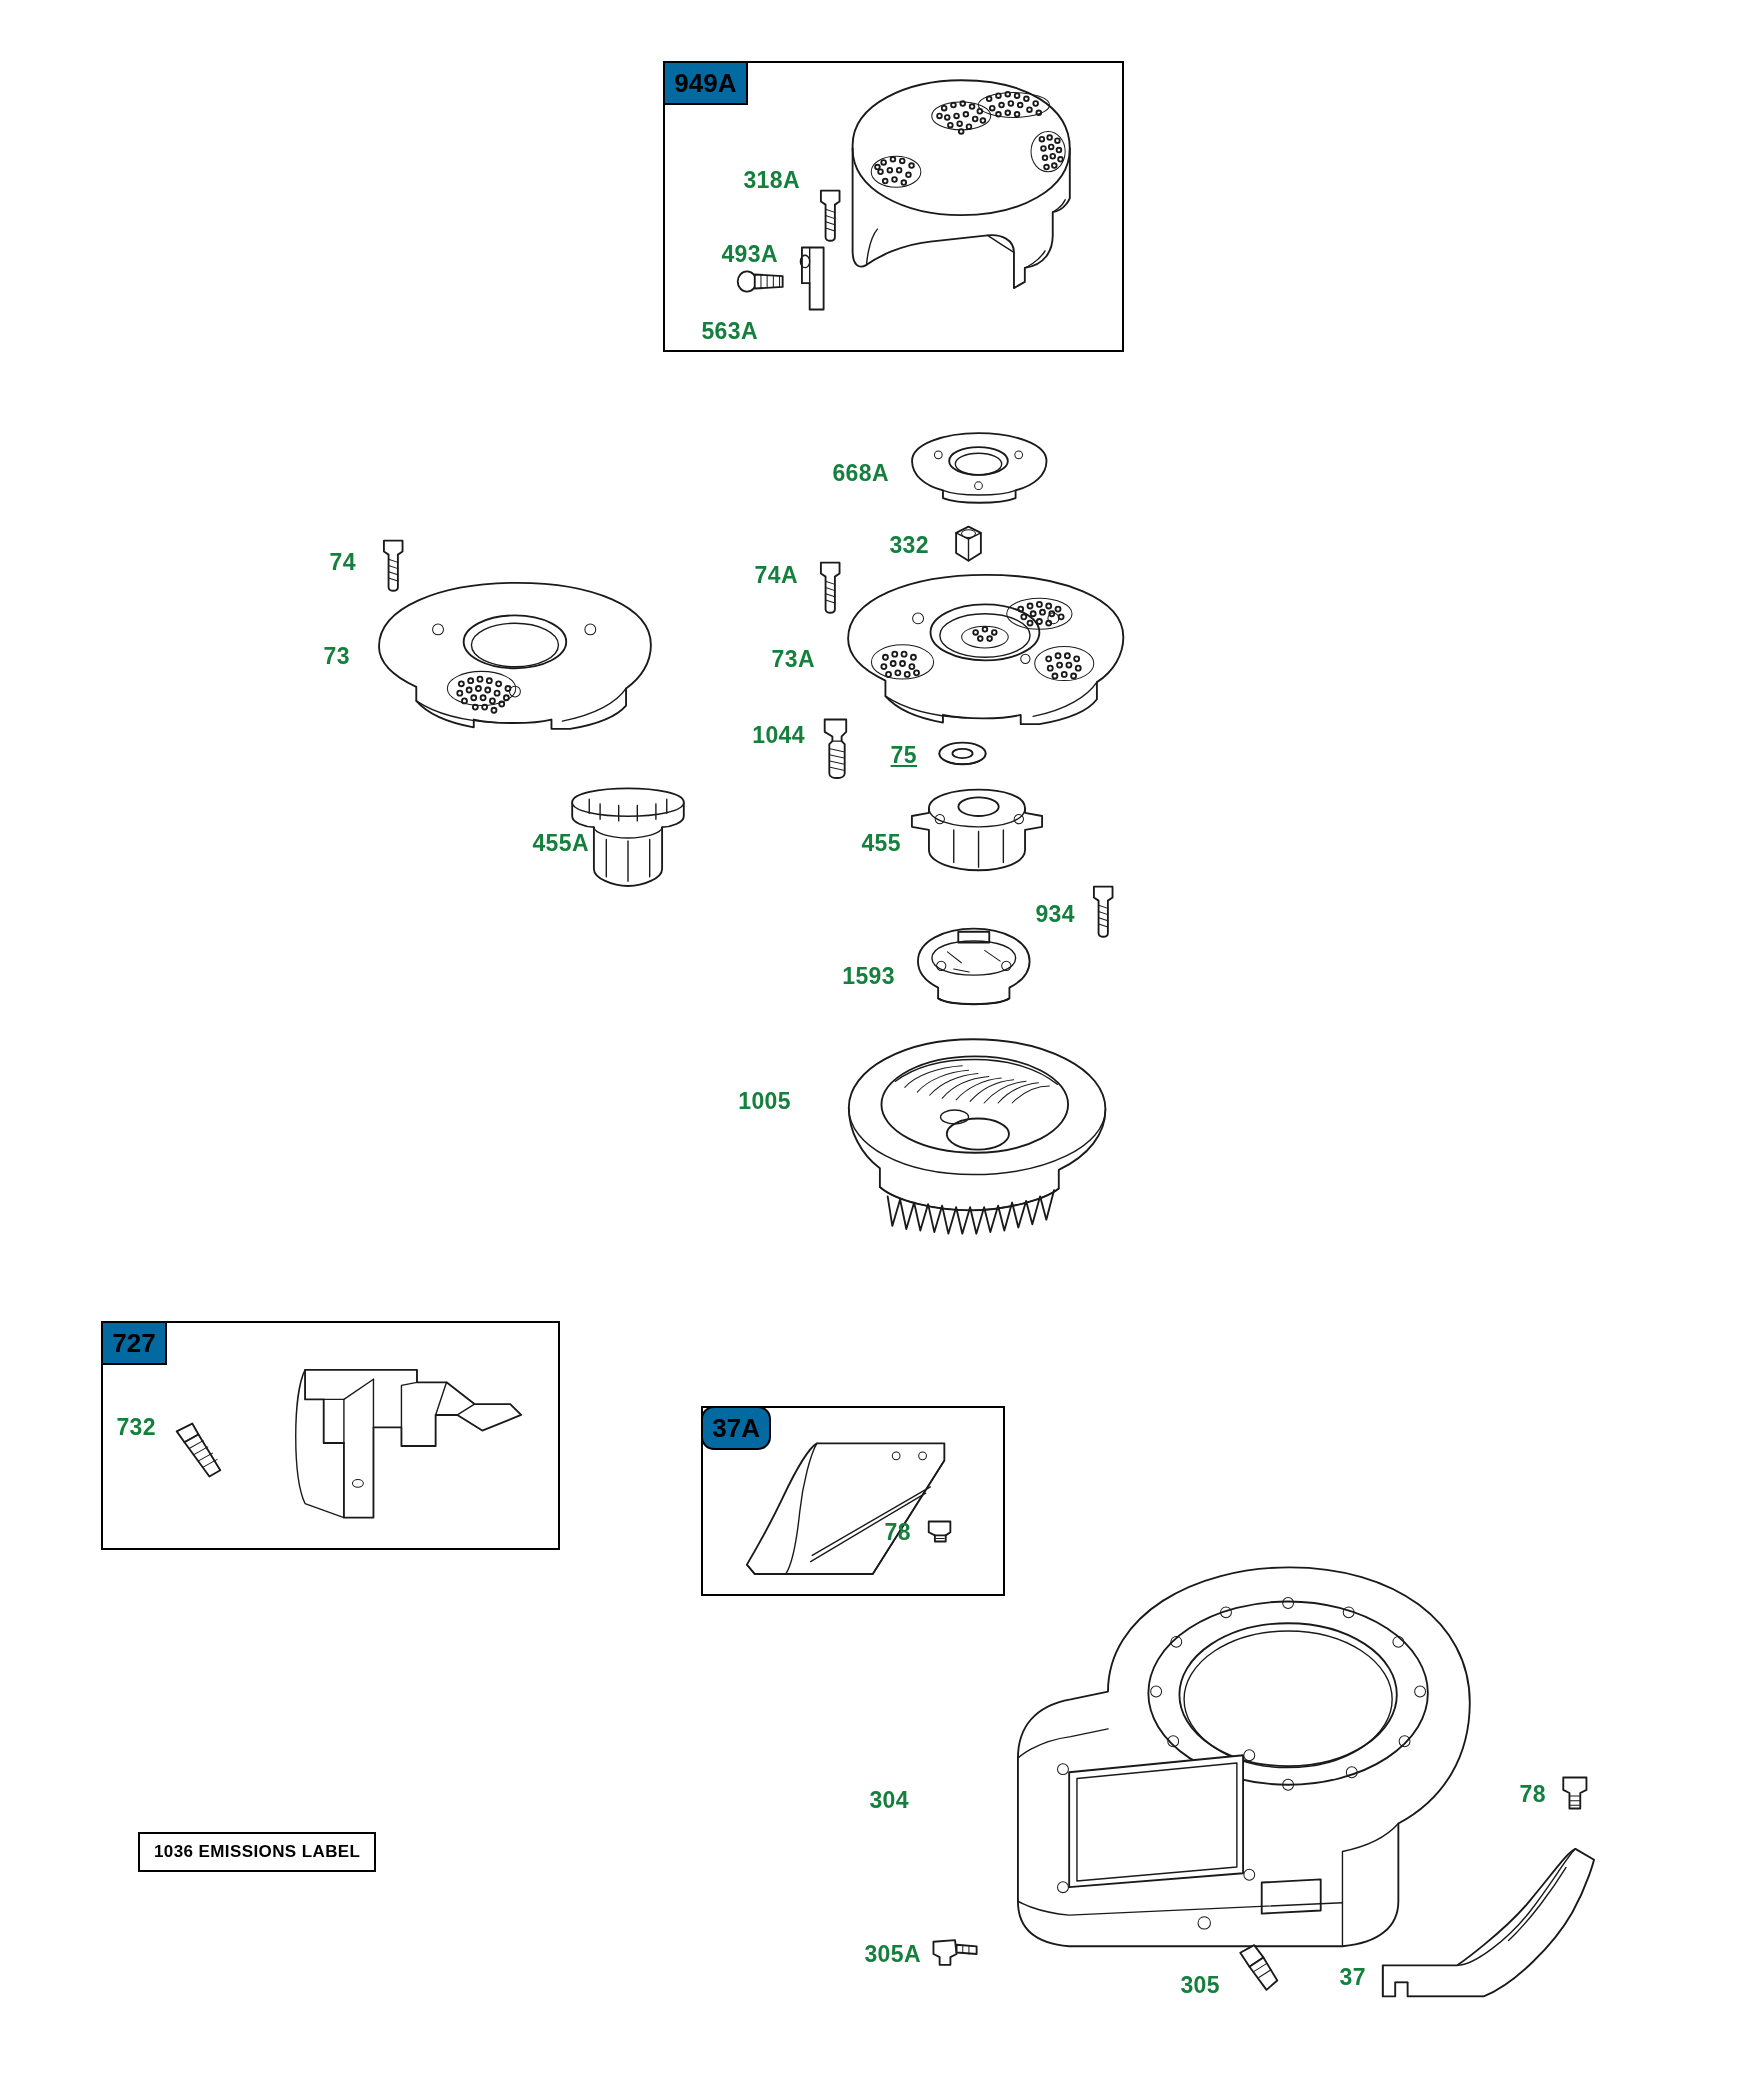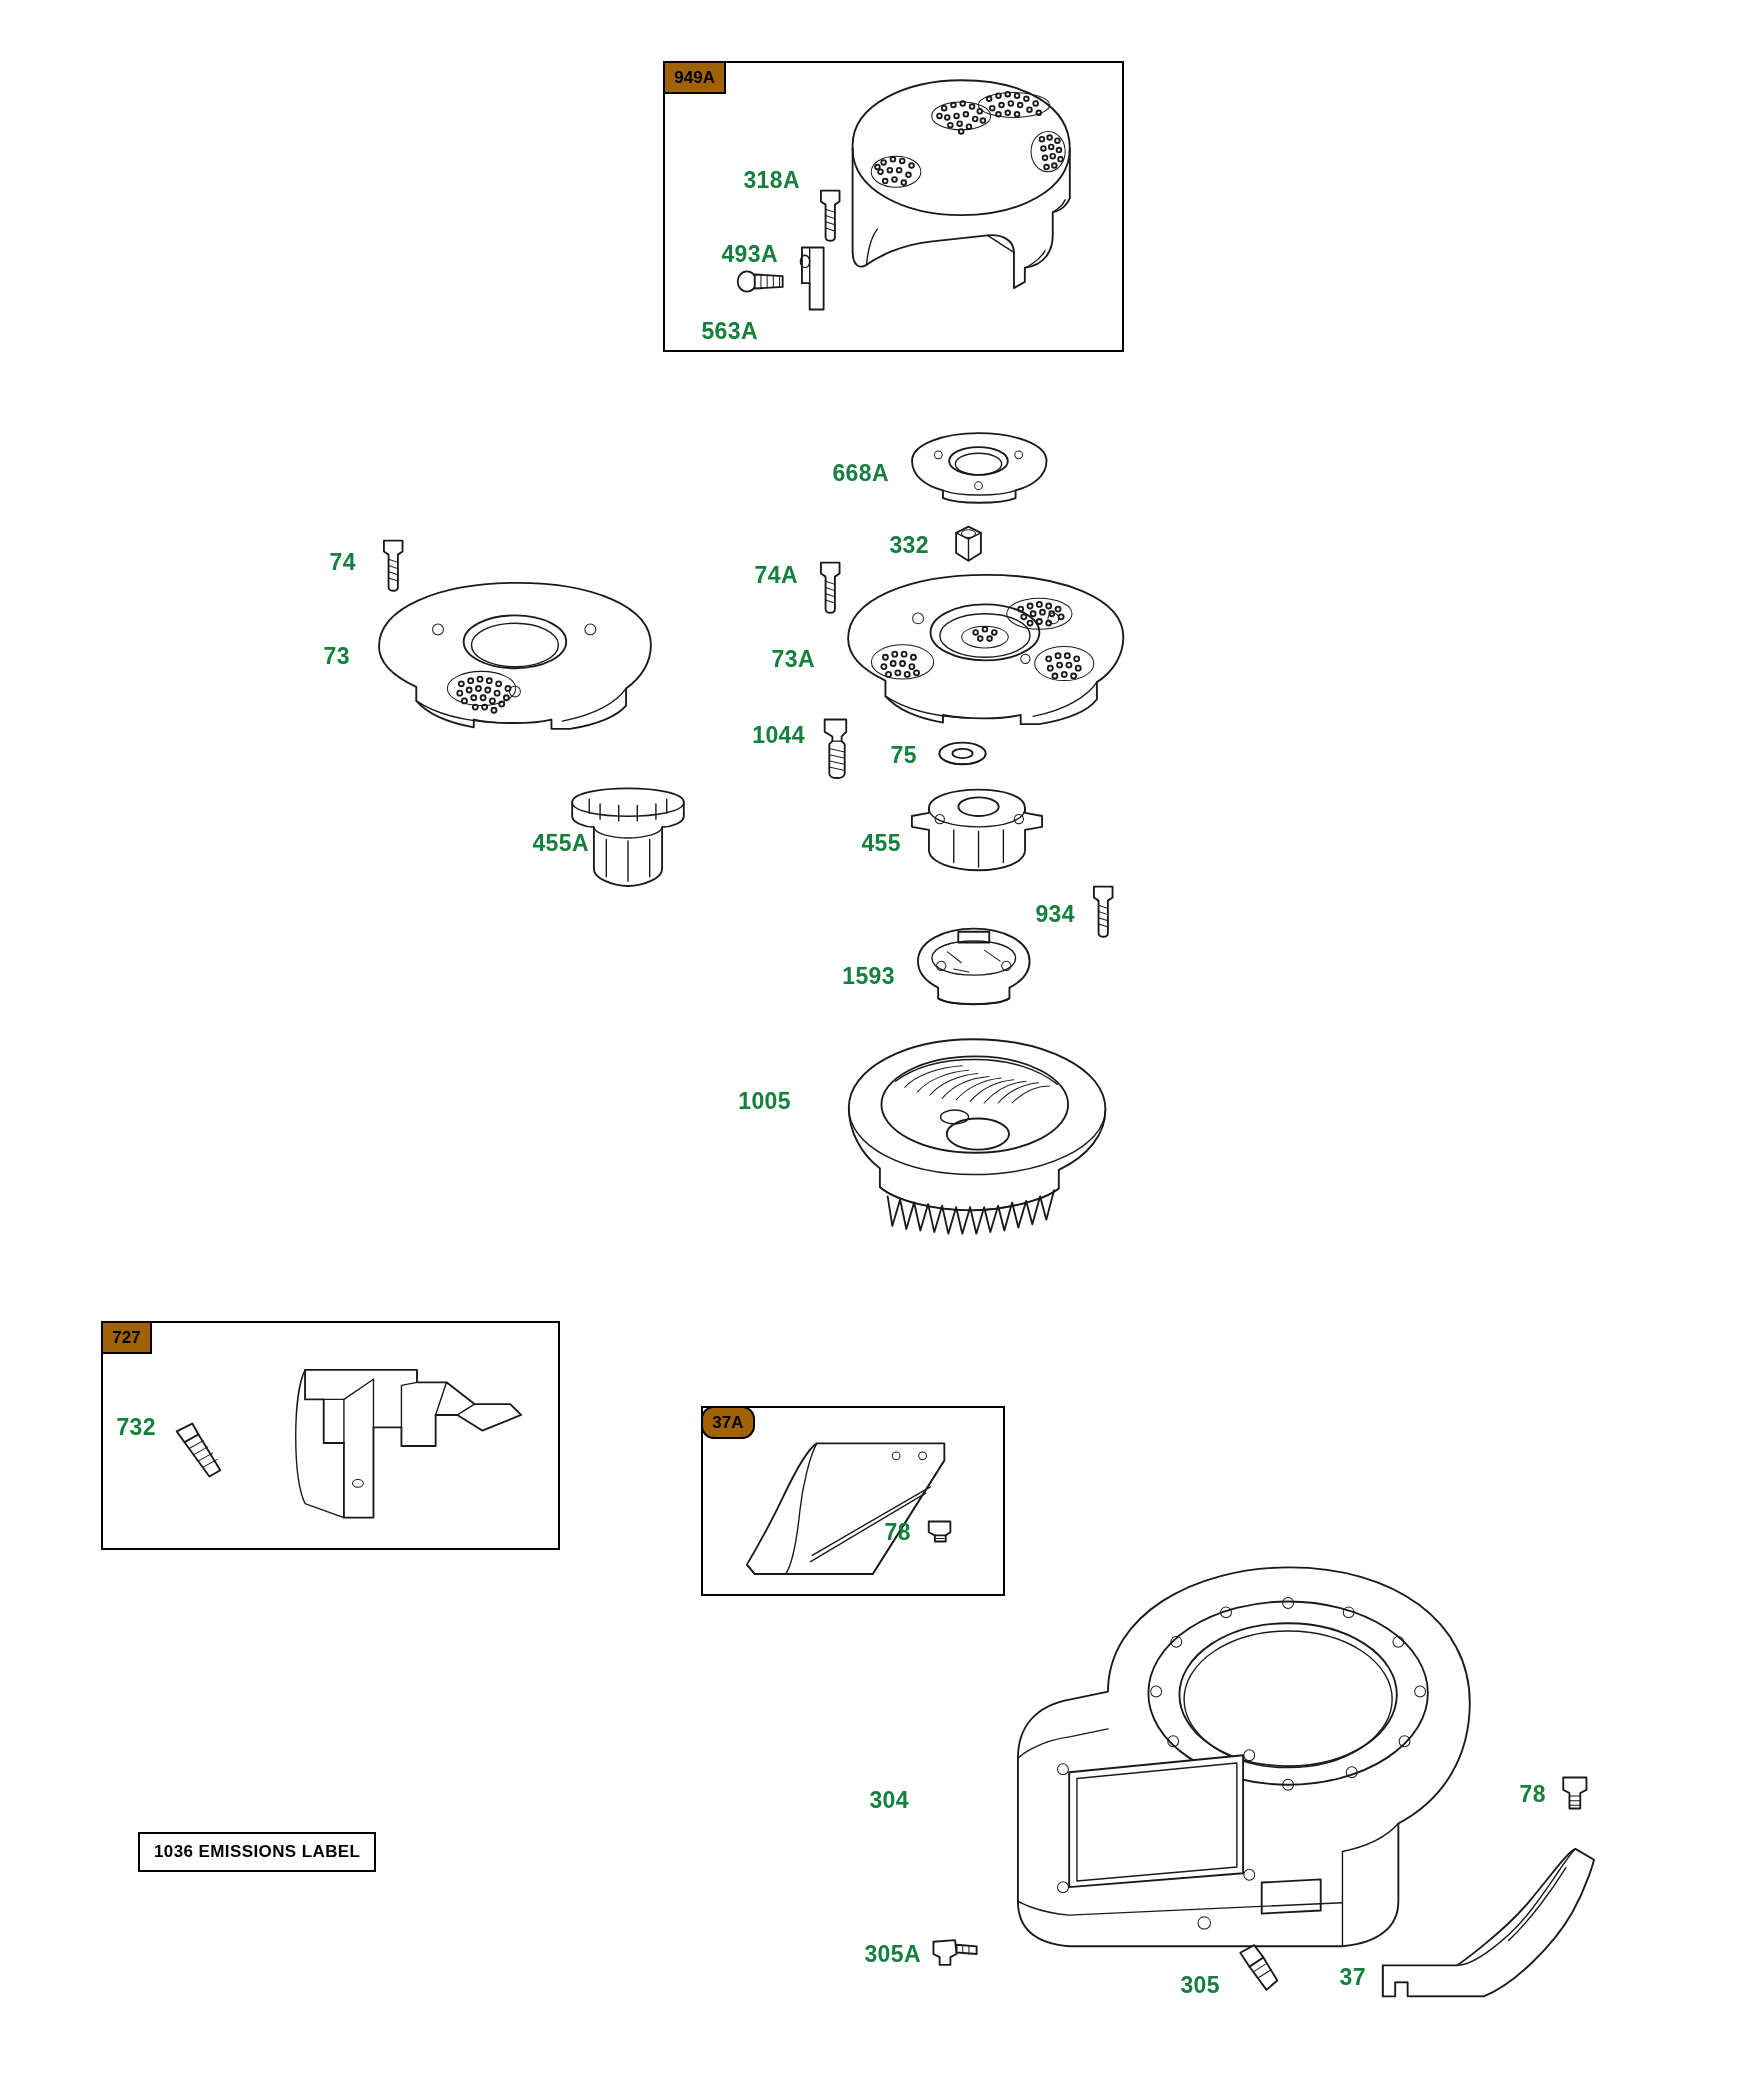--- a/index.html
+++ b/index.html
@@ -26,22 +26,22 @@
   }
   .label.r { text-align: right; }
   .boxframe {
     position: absolute;
     border: 2.3px solid #000;
     background: transparent;
   }
   .boxtag {
     position: absolute;
     border: 2.3px solid #000;
-    background: #a16207;
-    font-size: 17px;
+    background: #0369a1;
+    font-size: 26px;
     font-weight: 700;
     padding: 4.7px 9.3px;
     white-space: nowrap;
   }
   .emissions {
     position: absolute;
     border: 2.3px solid #000;
     background: #fff;
     font-size: 17px;
     font-weight: 700;
@@ -291,21 +291,21 @@
     <path class="thin" d="M20 36 L32 36"></path>
     <path class="hair" d="M17 46 L35 50 M17 54 L35 58 M17 62 L35 66 M17 70 L35 74"></path>
   </svg>
   <div class="label r" style="left:708px; top:722px; width:97px;text-align:right;"><span>1044</span></div>
 
   <svg class="art" style="left:932px; top:738px;" width="61" height="34" viewBox="0 0 78 44">
     <ellipse class="fillwhite" cx="39" cy="20" rx="30" ry="14"></ellipse>
     <ellipse class="fillwhite" cx="39" cy="20" rx="13" ry="6"></ellipse>
     <path class="thin" d="M9 20 C9 28 22 34 39 34 C56 34 69 28 69 20"></path>
   </svg>
-  <div class="label r" style="left:847px; top:742px; width:70px;"><span>75</span></div>
+  <div class="label r" style="left:847px; top:742px; width:70px;text-decoration:underline;"><span>75</span></div>
 
   <svg class="art" style="left:566px; top:785px;" width="124" height="109" viewBox="0 0 160 140">
     <path class="fillwhite" d="M8 22 C8 10 44 4 80 4 C116 4 152 10 152 22 L152 40 C152 48 136 54 124 54 L124 108 C124 120 100 130 80 130 C60 130 36 120 36 108 L36 54 C24 54 8 48 8 40 Z"></path>
     <path class="thin" d="M8 22 C8 34 44 40 80 40 C116 40 152 34 152 22"></path>
     <path class="thin" d="M36 54 C36 62 58 68 80 68 C102 68 124 62 124 54"></path>
     <path class="thin" d="M44 24 L44 44 M68 26 L68 46 M92 26 L92 46 M116 24 L116 44"></path>
     <path class="thin" d="M30 18 L30 36 M130 18 L130 36"></path>
     <path class="thin" d="M52 70 L52 118 M80 72 L80 124 M108 70 L108 118"></path>
   </svg>
   <div class="label r" style="left:488px; top:830px; width:101px;"><span>455A</span></div>

